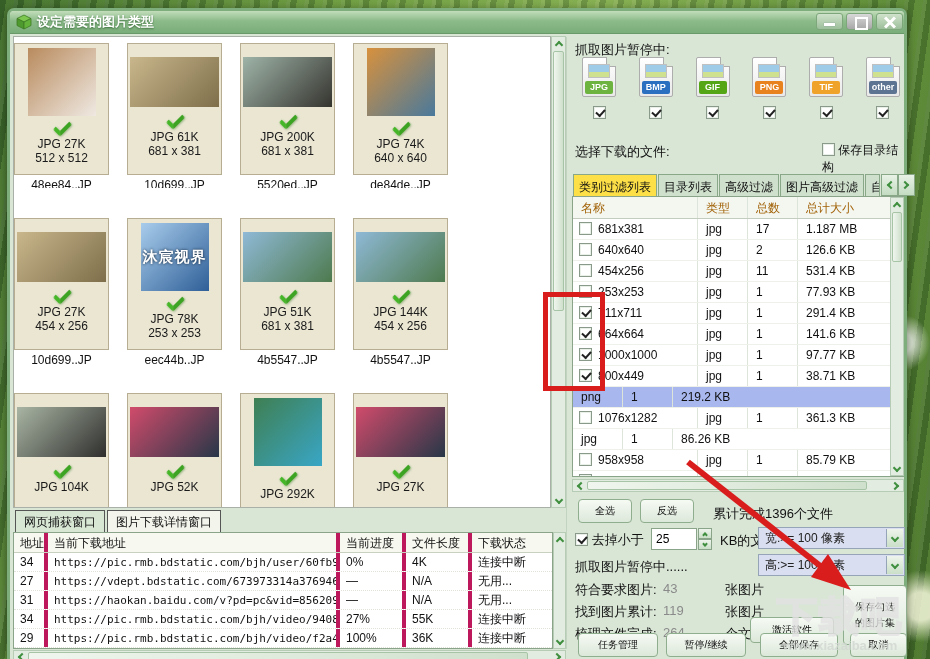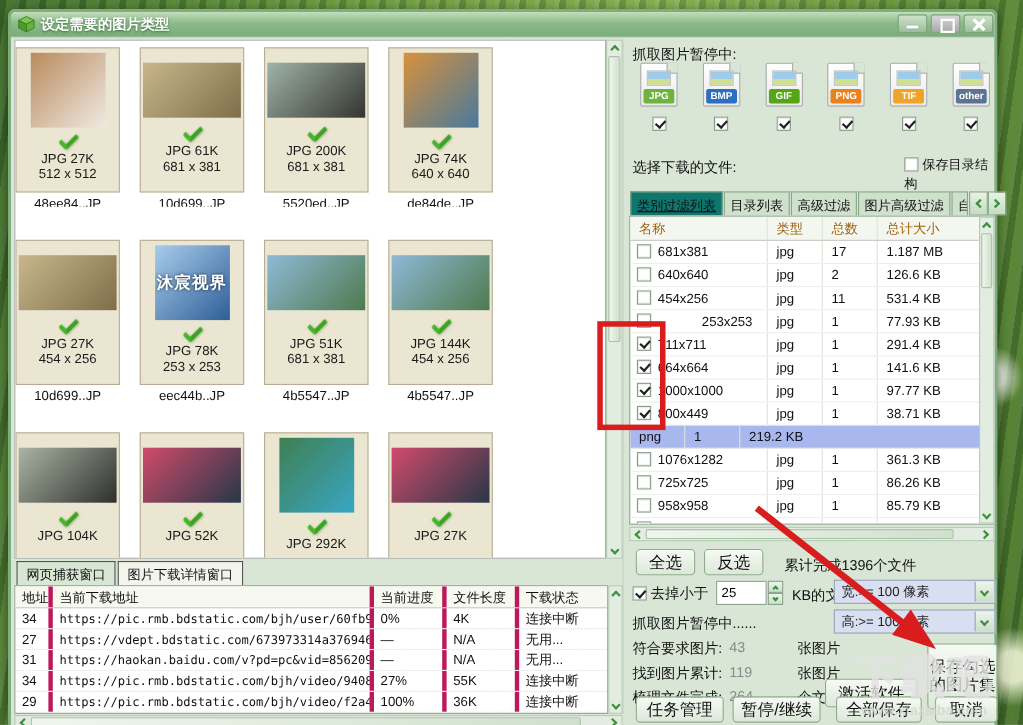--- a/index.html
+++ b/index.html
@@ -90,36 +90,36 @@
   .ft-banner { position:absolute; left:2px; bottom:2px; width:28px; height:13px; color:#fff; font-size:9px;
     font-weight:bold; text-align:center; line-height:13px; border-radius:2px; }
   .cb { width:13px; height:13px; background:#fff; border:1px solid #8a9a8a; box-shadow:inset 0 0 0 1px #e8f0e8; position:relative; display:inline-block; vertical-align:-2px; }
   .cb.checked::after { content:""; position:absolute; left:2px; top:2px; width:7px; height:4px;
     border-left:2px solid #222; border-bottom:2px solid #222; transform:rotate(-48deg); }
   .ft .cb { margin-top:9px; }
 
   .f-tabs { position:absolute; left:563px; top:163px; height:22px; display:flex; }
   .f-tab { height:22px; border:1px solid #88a888; border-bottom:none; background:#cfe0cd; font-size:12px;
     padding:4px 5px 0; margin-right:1px; color:#111; white-space:nowrap; overflow:hidden; }
-  .f-tab.active { background:#0f766e;text-decoration:underline; }
+  .f-tab.active { background:#fde047; }
   .f-tab.clip { width:15px; }
   .tab-arrow { width:17px; height:22px; background:linear-gradient(#e8f2e6,#c4dcc2); border:1px solid #88a888; display:flex; align-items:center; justify-content:center; }
 
   .size-table { position:absolute; left:562px; top:185px; width:332px; height:281px; background:#fff;
     border:1px solid #8aa48a; overflow:hidden; font-size:12px; }
   .st-head { display:flex; height:22px; line-height:22px; background:#f4f6f0; border-bottom:1px solid #c4ccc0; color:#a16207; }
   .st-c { overflow:hidden; white-space:nowrap; border-right:1px solid #dde4da; padding-left:8px; }
   .st-c0{width:125px;} .st-c1{width:50px;} .st-c2{width:50px;} .st-c3{width:92px;border-right:none;}
   .st-row { display:flex; height:21px; line-height:21px; border-bottom:1px solid #eef0ea; color:#111; }
   .st-row.hl { background:#a9b7ef; }
   .st-row .cb { margin:3px 6px 0 6px; }
   .st-name { flex:1; overflow:hidden; }
 
   .btn { position:absolute; background:linear-gradient(#f6faf4,#dcE8da); border:1px solid #8fae8d; border-radius:4px;
-    font-size:15px; color:#111; display:flex; align-items:center; justify-content:center; text-align:center;
+    font-size:10px; color:#111; display:flex; align-items:center; justify-content:center; text-align:center;
     font-family:"Liberation Sans","DejaVu Sans",sans-serif; }
   .dropdown { position:absolute; height:22px; background:#d9def0; border:1px solid #96a4b8; font-size:12px;
     color:#222; display:flex; align-items:center; padding-left:6px; }
   .dropdown .dd-btn { position:absolute; right:1px; top:1px; bottom:1px; width:17px; background:linear-gradient(#eef4ec,#cadfc8);
     border-left:1px solid #96a4b8; display:flex; align-items:center; justify-content:center; }
   .spin-input { position:absolute; width:46px; height:22px; border:1px solid #8aa48a; font-size:12px; padding-left:4px;
     font-family:"Liberation Sans","DejaVu Sans",sans-serif; background:#fff; }
   .spinner { position:absolute; width:14px; height:22px; display:flex; flex-direction:column; }
   .spin-b { flex:1; background:linear-gradient(#eef4ec,#cadfc8); border:1px solid #8aa48a; display:flex; align-items:center; justify-content:center; }
   .spin-b .chev { width:4px; height:4px; border-width:2px; }
@@ -451,21 +451,21 @@
         <div class="st-row">
           <div class="st-c st-c0" style="display: flex; padding-left: 0px;">
             <span class="cb"></span>
             <span class="st-name">454x256</span>
           </div>
           <div class="st-c st-c1">jpg</div>
           <div class="st-c st-c2">11</div>
           <div class="st-c st-c3">531.4 KB</div>
         </div>
         <div class="st-row">
-          <div class="st-c st-c0" style="display: flex; padding-left: 0px; gap: 40px;">
+          <div class="st-c st-c0" style="display: flex; padding-left: 0px;">
             <span class="cb"></span>
             <span class="st-name">253x253</span>
           </div>
           <div class="st-c st-c1">jpg</div>
           <div class="st-c st-c2">1</div>
           <div class="st-c st-c3">77.93 KB</div>
         </div>
         <div class="st-row">
           <div class="st-c st-c0" style="display: flex; padding-left: 0px;">
             <span class="cb checked"></span>
@@ -510,24 +510,20 @@
         <div class="st-row">
           <div class="st-c st-c0" style="display: flex; padding-left: 0px;">
             <span class="cb"></span>
             <span class="st-name">1076x1282</span>
           </div>
           <div class="st-c st-c1">jpg</div>
           <div class="st-c st-c2">1</div>
           <div class="st-c st-c3">361.3 KB</div>
         </div>
         <div class="st-row">
-          <div class="st-c st-c0" style="display: flex; padding-left: 0px;">
-            <span class="cb"></span>
-            <span class="st-name">725x725</span>
-          </div>
           <div class="st-c st-c1">jpg</div>
           <div class="st-c st-c2">1</div>
           <div class="st-c st-c3">86.26 KB</div>
         </div>
         <div class="st-row">
           <div class="st-c st-c0" style="display: flex; padding-left: 0px;">
             <span class="cb"></span>
             <span class="st-name">958x958</span>
           </div>
           <div class="st-c st-c1">jpg</div>

